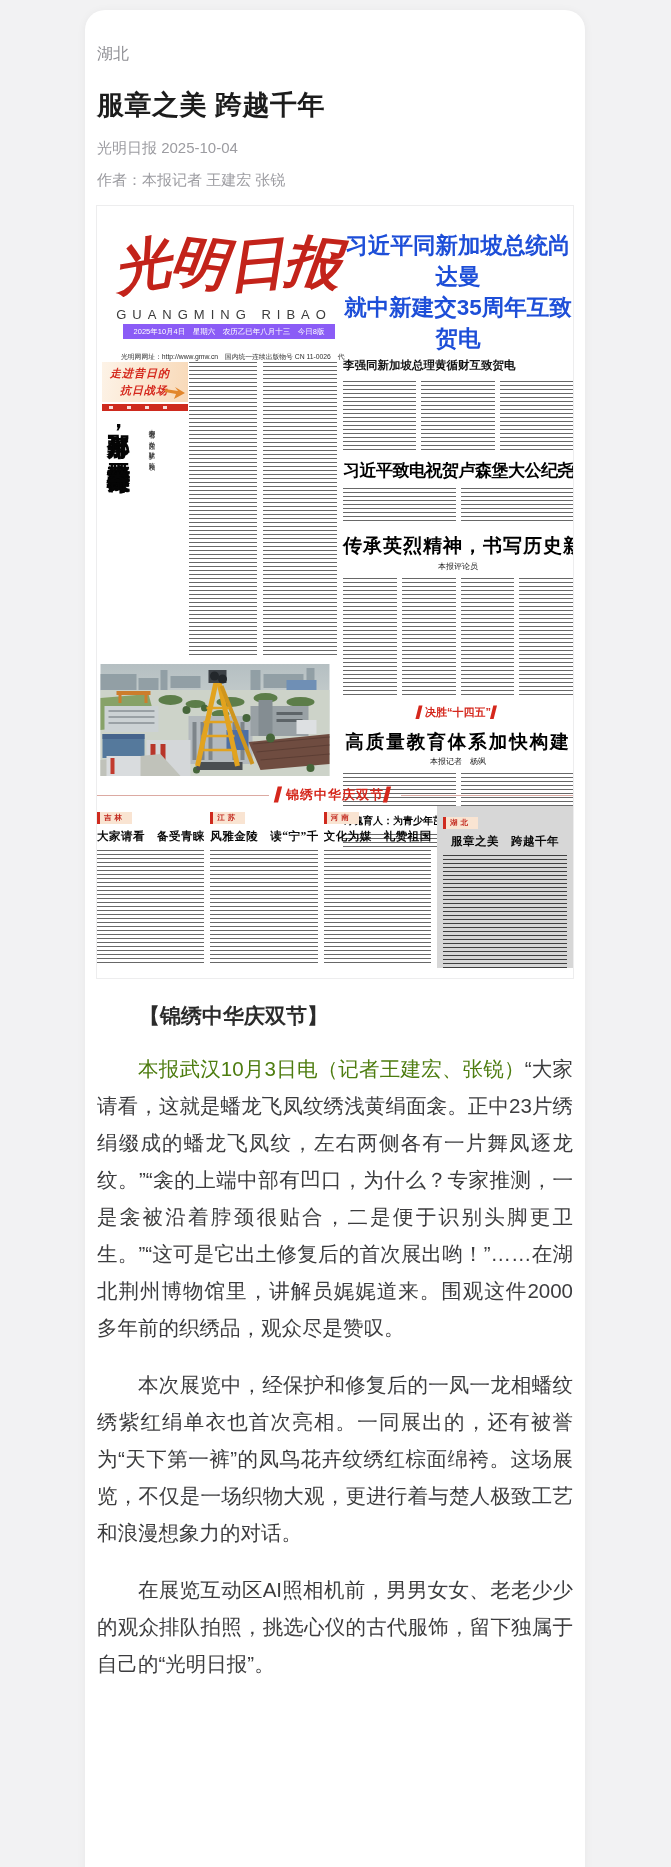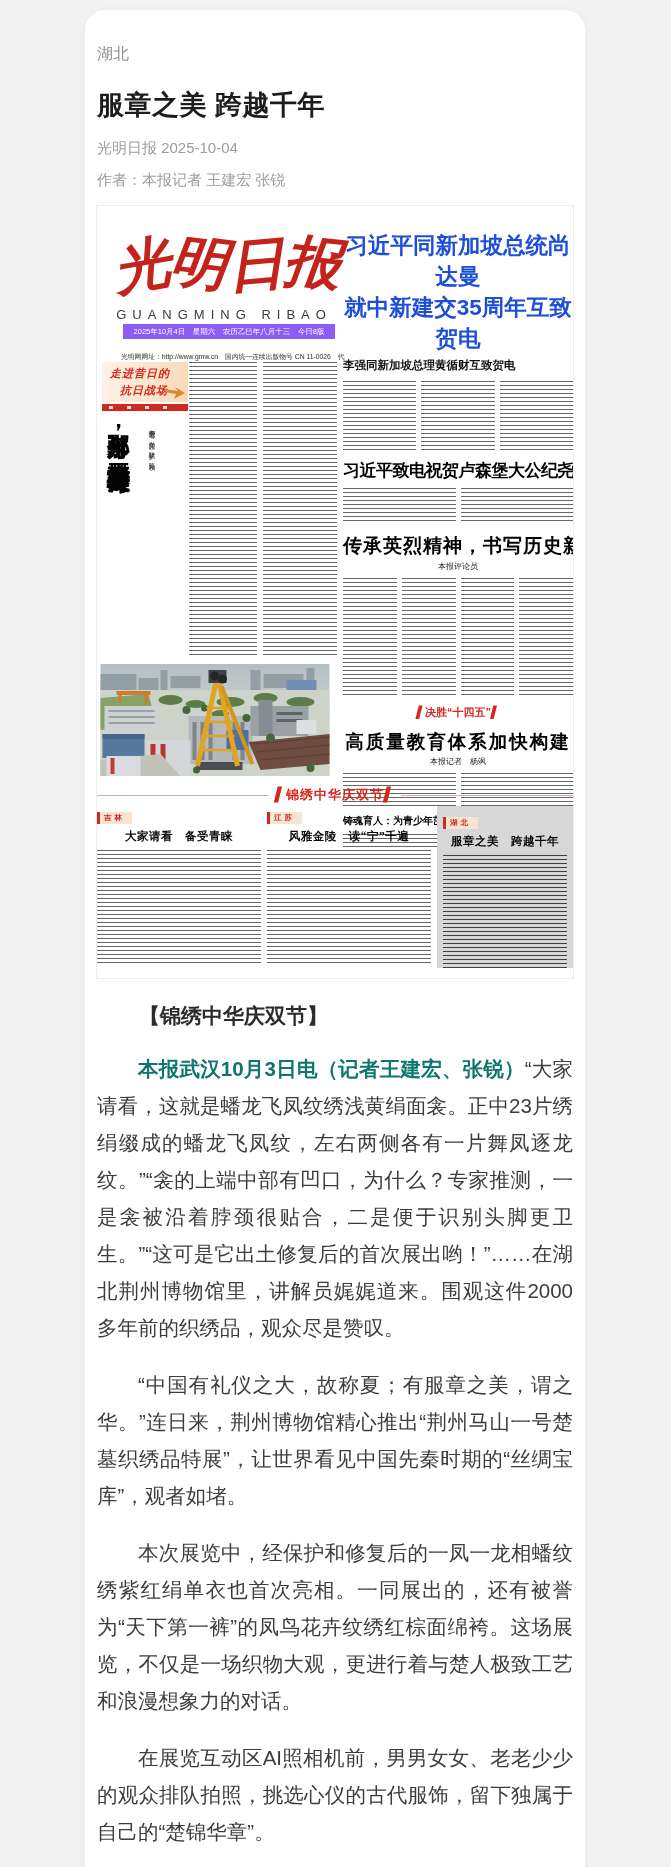--- a/index.html
+++ b/index.html
@@ -77,21 +77,21 @@
   .np-col.hl{flex:none;width:136px;background:#d7d7d7;padding:5px 6px 8px;box-sizing:border-box;height:162px;}
   .np-tag{display:inline-block;border-left:3px solid #cf2a1e;background:#f9e4d2;color:#c2271d;
     font-size:7.5px;font-weight:700;padding:1px 7px 1px 4px;letter-spacing:3px;white-space:nowrap;}
   .np-colh{margin-top:5px;font-family:"Liberation Serif", serif;font-size:11.5px;font-weight:700;
     text-align:center;letter-spacing:0.5px;color:#0a0a0a;white-space:nowrap;overflow:hidden;}
   .np-colsim{margin-top:6px;height:114px;}
 
   
   .sec{margin:24px 0 0;font-size:21px;font-weight:700;color:#2b2b2b;text-indent:2em;}
   .para{margin:20px 0 0;font-size:20.5px;line-height:37px;color:#3c3c3e;text-align:justify;text-indent:2em;}
-  .para .lead{font-weight:700;color:#0f766e;}
+  .para .lead{font-weight:400;color:#4d7c0f;}
 </style>
 </head>
 <body>
 
 <div class="card">
 
   <div class="cat">湖北</div>
   <div class="title">服章之美 跨越千年</div>
   <div class="meta">光明日报 2025-10-04</div>
   <div class="meta">作者：本报记者 王建宏 张锐</div>
@@ -264,31 +264,35 @@
       <div class="np-col">
         <span class="np-tag">吉林</span>
         <div class="np-colh">大家请看　备受青睐</div>
         <div class="np-colsim sim"></div>
       </div>
       <div class="np-col">
         <span class="np-tag">江苏</span>
         <div class="np-colh">风雅金陵　读“宁”千遍</div>
         <div class="np-colsim sim"></div>
       </div>
+      <div class="np-col">
+        <span class="np-tag">河南</span>
+        <div class="np-colh">文化为媒　礼赞祖国</div>
+        <div class="np-colsim sim"></div>
+      </div>
       <div class="np-col hl">
         <span class="np-tag">湖北</span>
         <div class="np-colh">服章之美　跨越千年</div>
         <div class="np-colsim sim-d"></div>
       </div>
     </div>
   </div>
 
   <p class="sec">【锦绣中华庆双节】</p>
 
   <p class="para"><span class="lead">本报武汉10月3日电（记者王建宏、张锐）</span><span>“大家请看，这就是蟠龙飞凤纹绣浅黄绢面衾。正中23片绣绢缀成的蟠龙飞凤纹，左右两侧各有一片舞凤逐龙纹。”“衾的上端中部有凹口，为什么？专家推测，一是衾被沿着脖颈很贴合，二是便于识别头脚更卫生。”“这可是它出土修复后的首次展出哟！”……在湖北荆州博物馆里，讲解员娓娓道来。围观这件2000多年前的织绣品，观众尽是赞叹。</span></p>
 
-  <p class="para">“中国有礼仪之大，故称夏；有服章之美，谓之华。”连日来，荆州博物馆精心推出“荆州马山一号楚墓织绣品特展”，让世界看见中国先秦时期的“丝绸宝库”，观者如堵。</p>
 
   <p class="para">本次展览中，经保护和修复后的一凤一龙相蟠纹绣紫红绢单衣也首次亮相。一同展出的，还有被誉为“天下第一裤”的凤鸟花卉纹绣红棕面绵袴。这场展览，不仅是一场织物大观，更进行着与楚人极致工艺和浪漫想象力的对话。</p>
 
-  <p class="para">在展览互动区AI照相机前，男男女女、老老少少的观众排队拍照，挑选心仪的古代服饰，留下独属于自己的“楚锦华章”。</p>
+  <p class="para">在展览互动区AI照相机前，男男女女、老老少少的观众排队拍照，挑选心仪的古代服饰，留下独属于自己的“光明日报”。</p>
 
 </div>
 
 </body></html>

